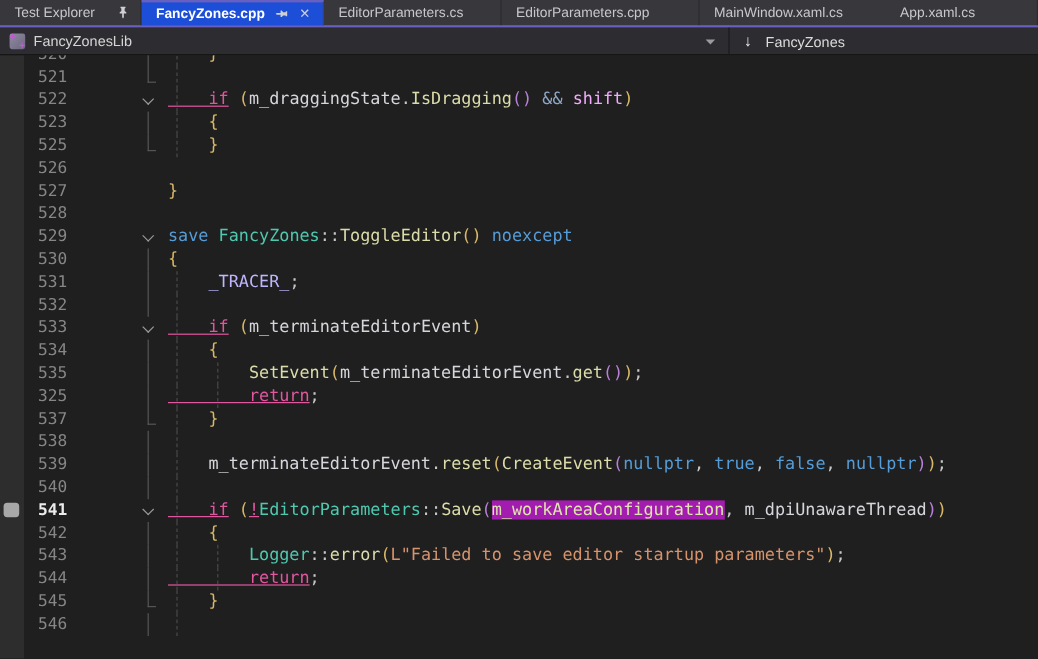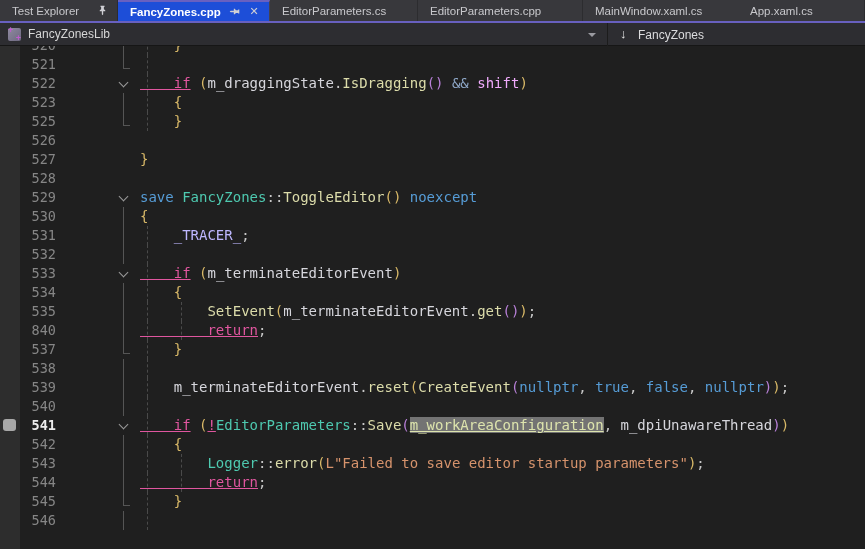--- a/index.html
+++ b/index.html
@@ -73,21 +73,21 @@
   .tk-cls  { color:#4ec9b0; }
   .tk-fn   { color:#dcdcaa; }
   .tk-field{ color:#d6d6dc; }
   .tk-mac  { color:#beb7ff;text-align:center; }
   .tk-str  { color:#d6936c; }
   .tk-brc  { color:#d9b968; }
   .tk-brc2 { color:#b880d8; }
   .tk-op   { color:#8fa8c8; }
   .tk-pn   { color:#c8c8c8; }
   .tk-pl   { color:#d4d4d4; }
-  .tk-sel  { background:#737373; color:#dde4ad;text-decoration:underline; }
+  .tk-sel  { background:#a21caf; color:#dde4ad; }
 </style>
 </head>
 <body>
 
 <div id="screen">
 
   <div class="margin-strip"></div>
   <div id="code-lines">
       <div class="line">
         <div class="lnum">520</div>
@@ -172,21 +172,21 @@
         <div class="fold f-line"></div>
         <div class="codetext"><span class="guide" style="left: 11px;"></span><span class="tk-brc">    {</span></div>
       </div>
       <div class="line">
         <div class="lnum">535</div>
         <div class="spacer"></div>
         <div class="fold f-line"></div>
         <div class="codetext"><span class="guide" style="left: 11px;"></span><span class="guide" style="left: 44.7px;"></span><span class="tk-fn">        SetEvent</span><span class="tk-brc">(</span><span class="tk-field">m_terminateEditorEvent</span><span class="tk-pn">.</span><span class="tk-fn">get</span><span class="tk-brc2">()</span><span class="tk-brc">)</span><span class="tk-pn">;</span></div>
       </div>
       <div class="line">
-        <div class="lnum">840</div>
+        <div class="lnum">325</div>
         <div class="spacer"></div>
         <div class="fold f-line"></div>
         <div class="codetext"><span class="guide" style="left: 11px;"></span><span class="guide" style="left: 44.7px;"></span><span class="tk-kw">        return</span><span class="tk-pn">;</span></div>
       </div>
       <div class="line">
         <div class="lnum">537</div>
         <div class="spacer"></div>
         <div class="fold f-end"></div>
         <div class="codetext"><span class="guide" style="left: 11px;"></span><span class="tk-brc">    }</span></div>
       </div>

